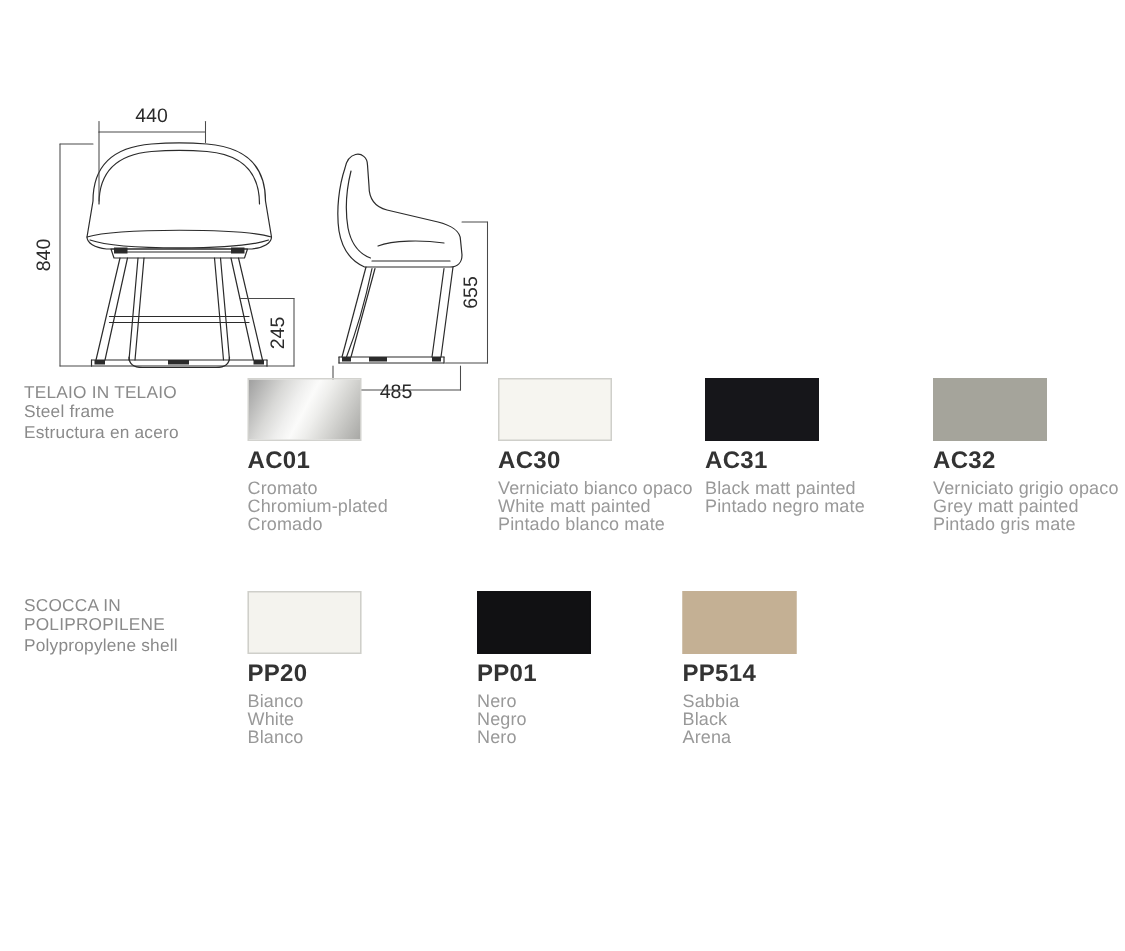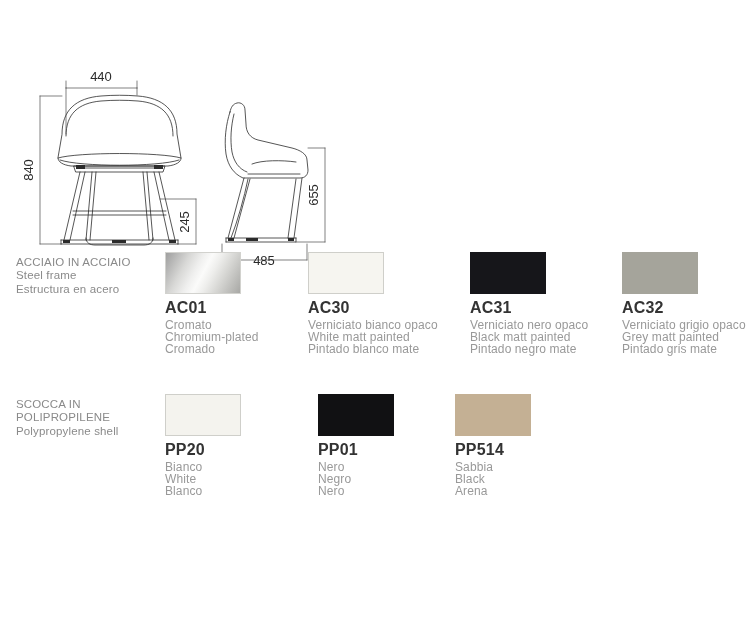--- a/index.html
+++ b/index.html
@@ -222,52 +222,51 @@
     <text x="0" y="0" text-anchor="middle" font-family="Liberation Sans, sans-serif" font-size="13" fill="#2b2b2b" transform="translate(189,174) rotate(-90)">245</text>
 
     <text x="0" y="0" text-anchor="middle" font-family="Liberation Sans, sans-serif" font-size="13" fill="#2b2b2b" transform="translate(318,147) rotate(-90)">655</text>
 
     <text x="264" y="217" text-anchor="middle" font-family="Liberation Sans, sans-serif" font-size="13" fill="#2b2b2b">485</text>
   </svg>
 </div>
 
 <div class="section section-steel">
   <div class="section-title">
-    <span class="t-line">ACCIAIO IN ACCIAIO</span>
+    <span class="t-line">TELAIO IN TELAIO</span>
     <span class="t-line">Steel frame</span>
     <span class="t-line">Estructura en acero</span>
   </div>
 
   <div class="swatch-cols">
 
     <div class="swatch-item" style="left:165px">
       <div class="swatch-chip chip-chrome"></div>
       <div class="swatch-code">AC01</div>
       <div class="swatch-desc">
         <span>Cromato</span>
         <span>Chromium-plated</span>
         <span>Cromado</span>
       </div>
     </div>
 
-    <div class="swatch-item" style="left:308px">
+    <div class="swatch-item" style="left:332px">
       <div class="swatch-chip chip-white-matt"></div>
       <div class="swatch-code">AC30</div>
       <div class="swatch-desc">
         <span>Verniciato bianco opaco</span>
         <span>White matt painted</span>
         <span>Pintado blanco mate</span>
       </div>
     </div>
 
     <div class="swatch-item" style="left:470px">
       <div class="swatch-chip chip-black-matt"></div>
       <div class="swatch-code">AC31</div>
       <div class="swatch-desc">
-        <span>Verniciato nero opaco</span>
         <span>Black matt painted</span>
         <span>Pintado negro mate</span>
       </div>
     </div>
 
     <div class="swatch-item" style="left:622px">
       <div class="swatch-chip chip-grey-matt"></div>
       <div class="swatch-code">AC32</div>
       <div class="swatch-desc">
         <span>Verniciato grigio opaco</span>

